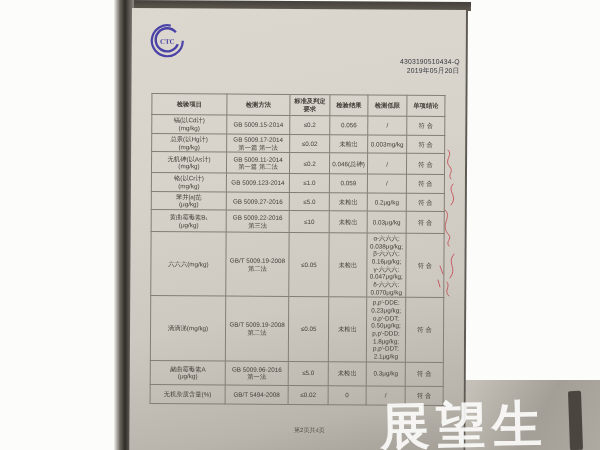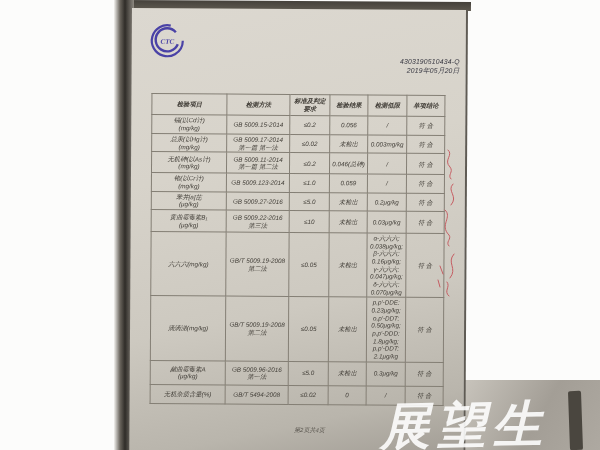--- a/index.html
+++ b/index.html
@@ -1,21 +1,21 @@
 <!DOCTYPE html>
 <html><head>
 <meta charset="utf-8">
 <style>
   html,body{margin:0;padding:0;}
   body{
     width:600px;height:450px;overflow:hidden;position:relative;
     background:#fcfcfb;
     font-family:"Liberation Sans", sans-serif;
   }
-  .photo{position:absolute;inset:0;font-style:italic;}
+  .photo{position:absolute;inset:0;}
   
   .top-strip{
     position:absolute;left:126px;top:0;width:345px;height:9px;
     background:linear-gradient(180deg,#45413b,#5d584f);
     transform:rotate(0.35deg);transform-origin:left top;
   }
   
   .left-band{
     position:absolute;left:114px;top:0;width:20px;height:450px;
     background:linear-gradient(90deg,#f3f2ef 0%,#6a655d 30%,#2f2c28 55%,#8d8880 100%);

